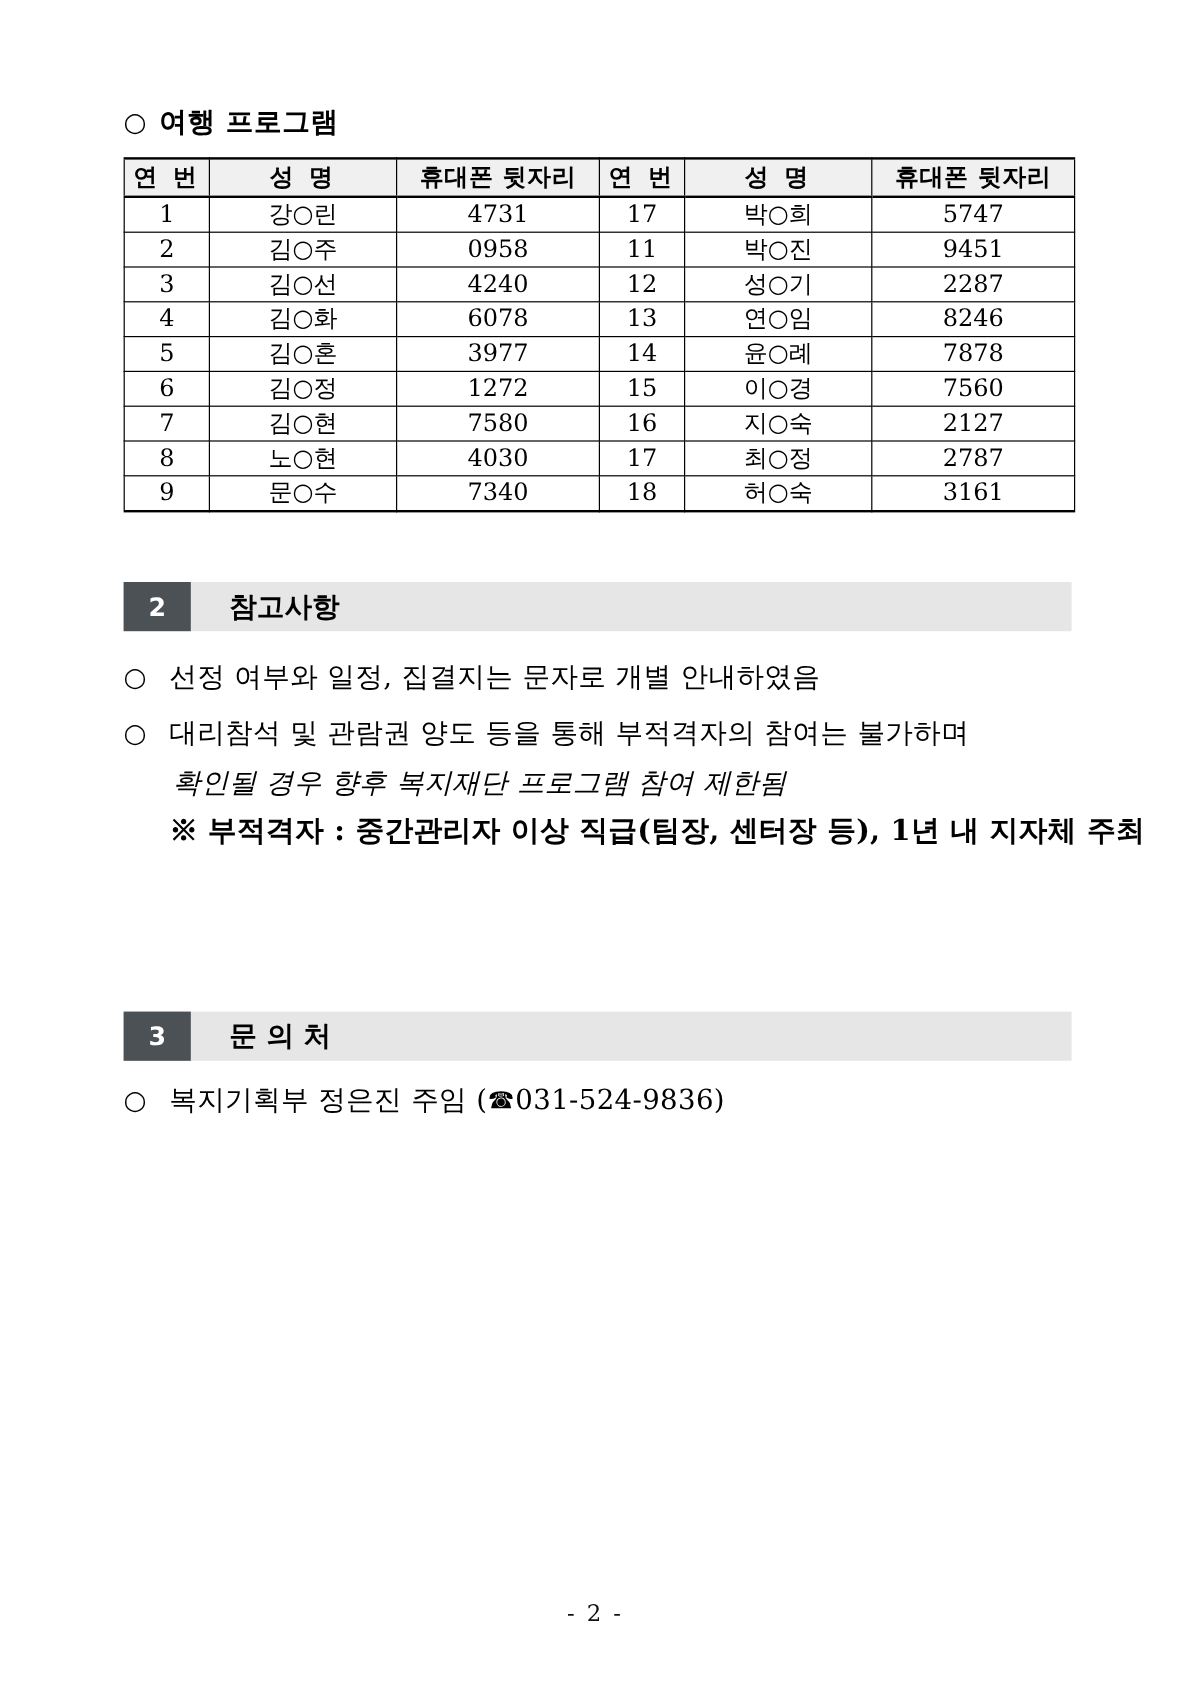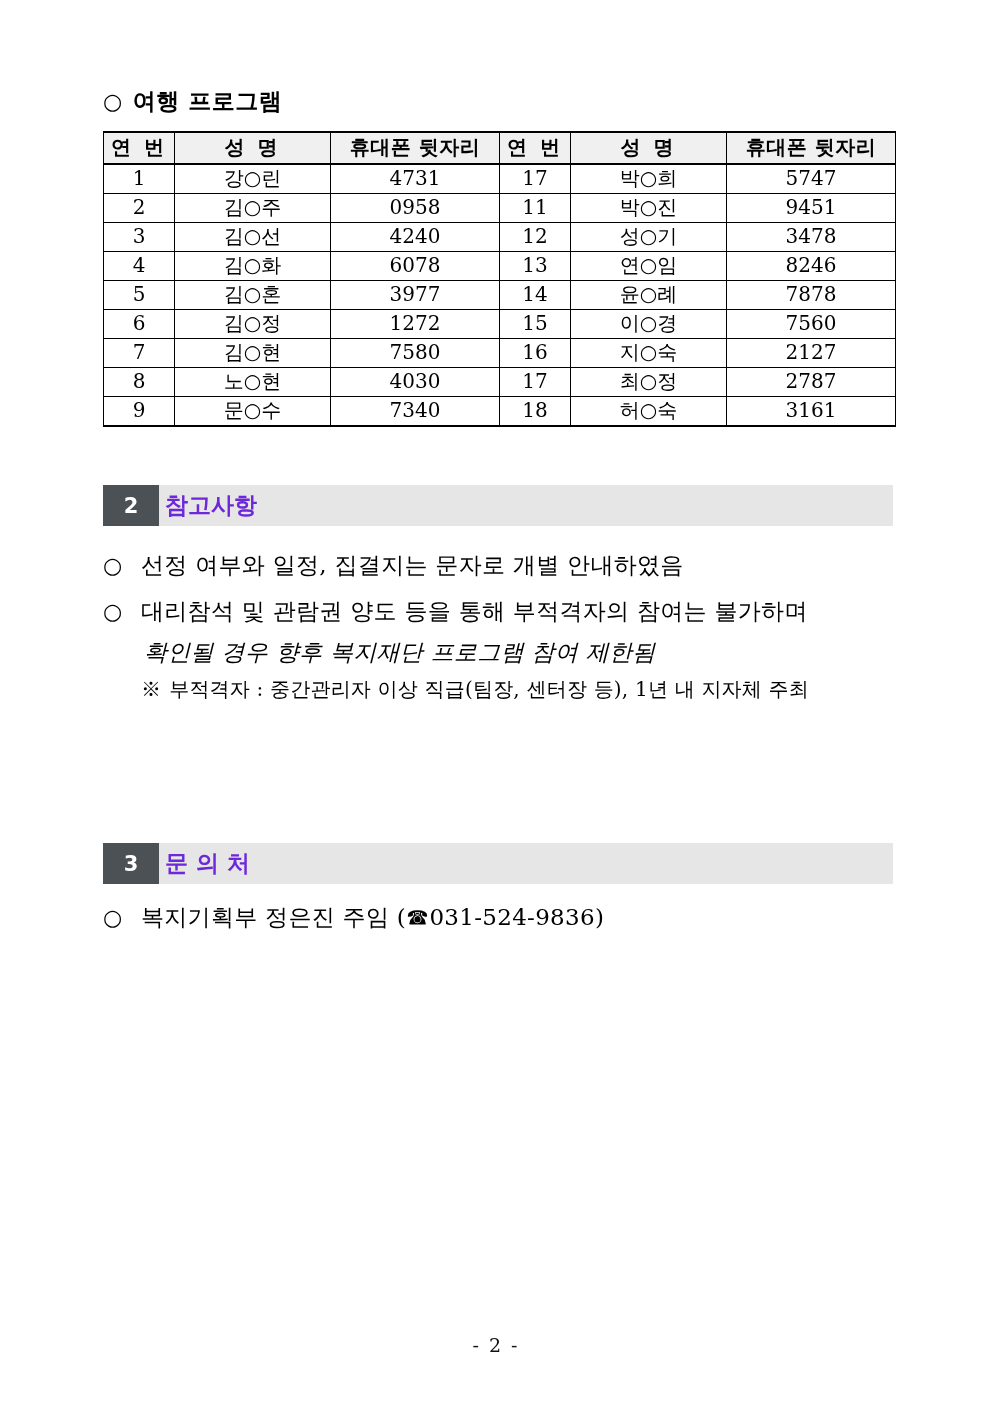--- a/index.html
+++ b/index.html
@@ -105,25 +105,25 @@
     color: #ffffff;
     font-family: "DejaVu Sans", "Liberation Sans", sans-serif;
     font-size: 21px;
     font-weight: 700;
     display: flex;
     align-items: center;
     justify-content: center;
     flex: none;
   }
   .section .sec-title {
-    margin-left: 6px;
+    margin-left: 32px;
     font-family: "DejaVu Sans", "Liberation Sans", sans-serif;
     font-size: 23px;
     font-weight: 700;
-    color: #6d28d9;
+    color: #000000;
     white-space: nowrap;
   }
 
   
   .para {
     position: absolute;
     left: 103px;
     font-size: 23px;
     line-height: 1.0;
     white-space: nowrap;
@@ -137,22 +137,22 @@
   .para-cont {
     position: absolute;
     left: 144px;
     font-size: 23px;
     white-space: nowrap;
     letter-spacing: 0.3px;
     font-style: italic;
   }
   .note {
     position: absolute;
-    font-size: 20px;
-    font-weight: 400;
+    font-size: 24px;
+    font-weight: 700;
     white-space: nowrap;
     letter-spacing: 0.2px;
   }
   .note .mark { margin-right: 8px; }
 
   
   .footer {
     position: absolute;
     left: 0;
     top: 1334px;
@@ -208,21 +208,21 @@
             <td class="split-left">11</td>
             <td>박○진</td>
             <td>9451</td>
           </tr>
           <tr>
             <td>3</td>
             <td>김○선</td>
             <td>4240</td>
             <td class="split-left">12</td>
             <td>성○기</td>
-            <td>3478</td>
+            <td>2287</td>
           </tr>
           <tr>
             <td>4</td>
             <td>김○화</td>
             <td>6078</td>
             <td class="split-left">13</td>
             <td>연○임</td>
             <td>8246</td>
           </tr>
           <tr>

